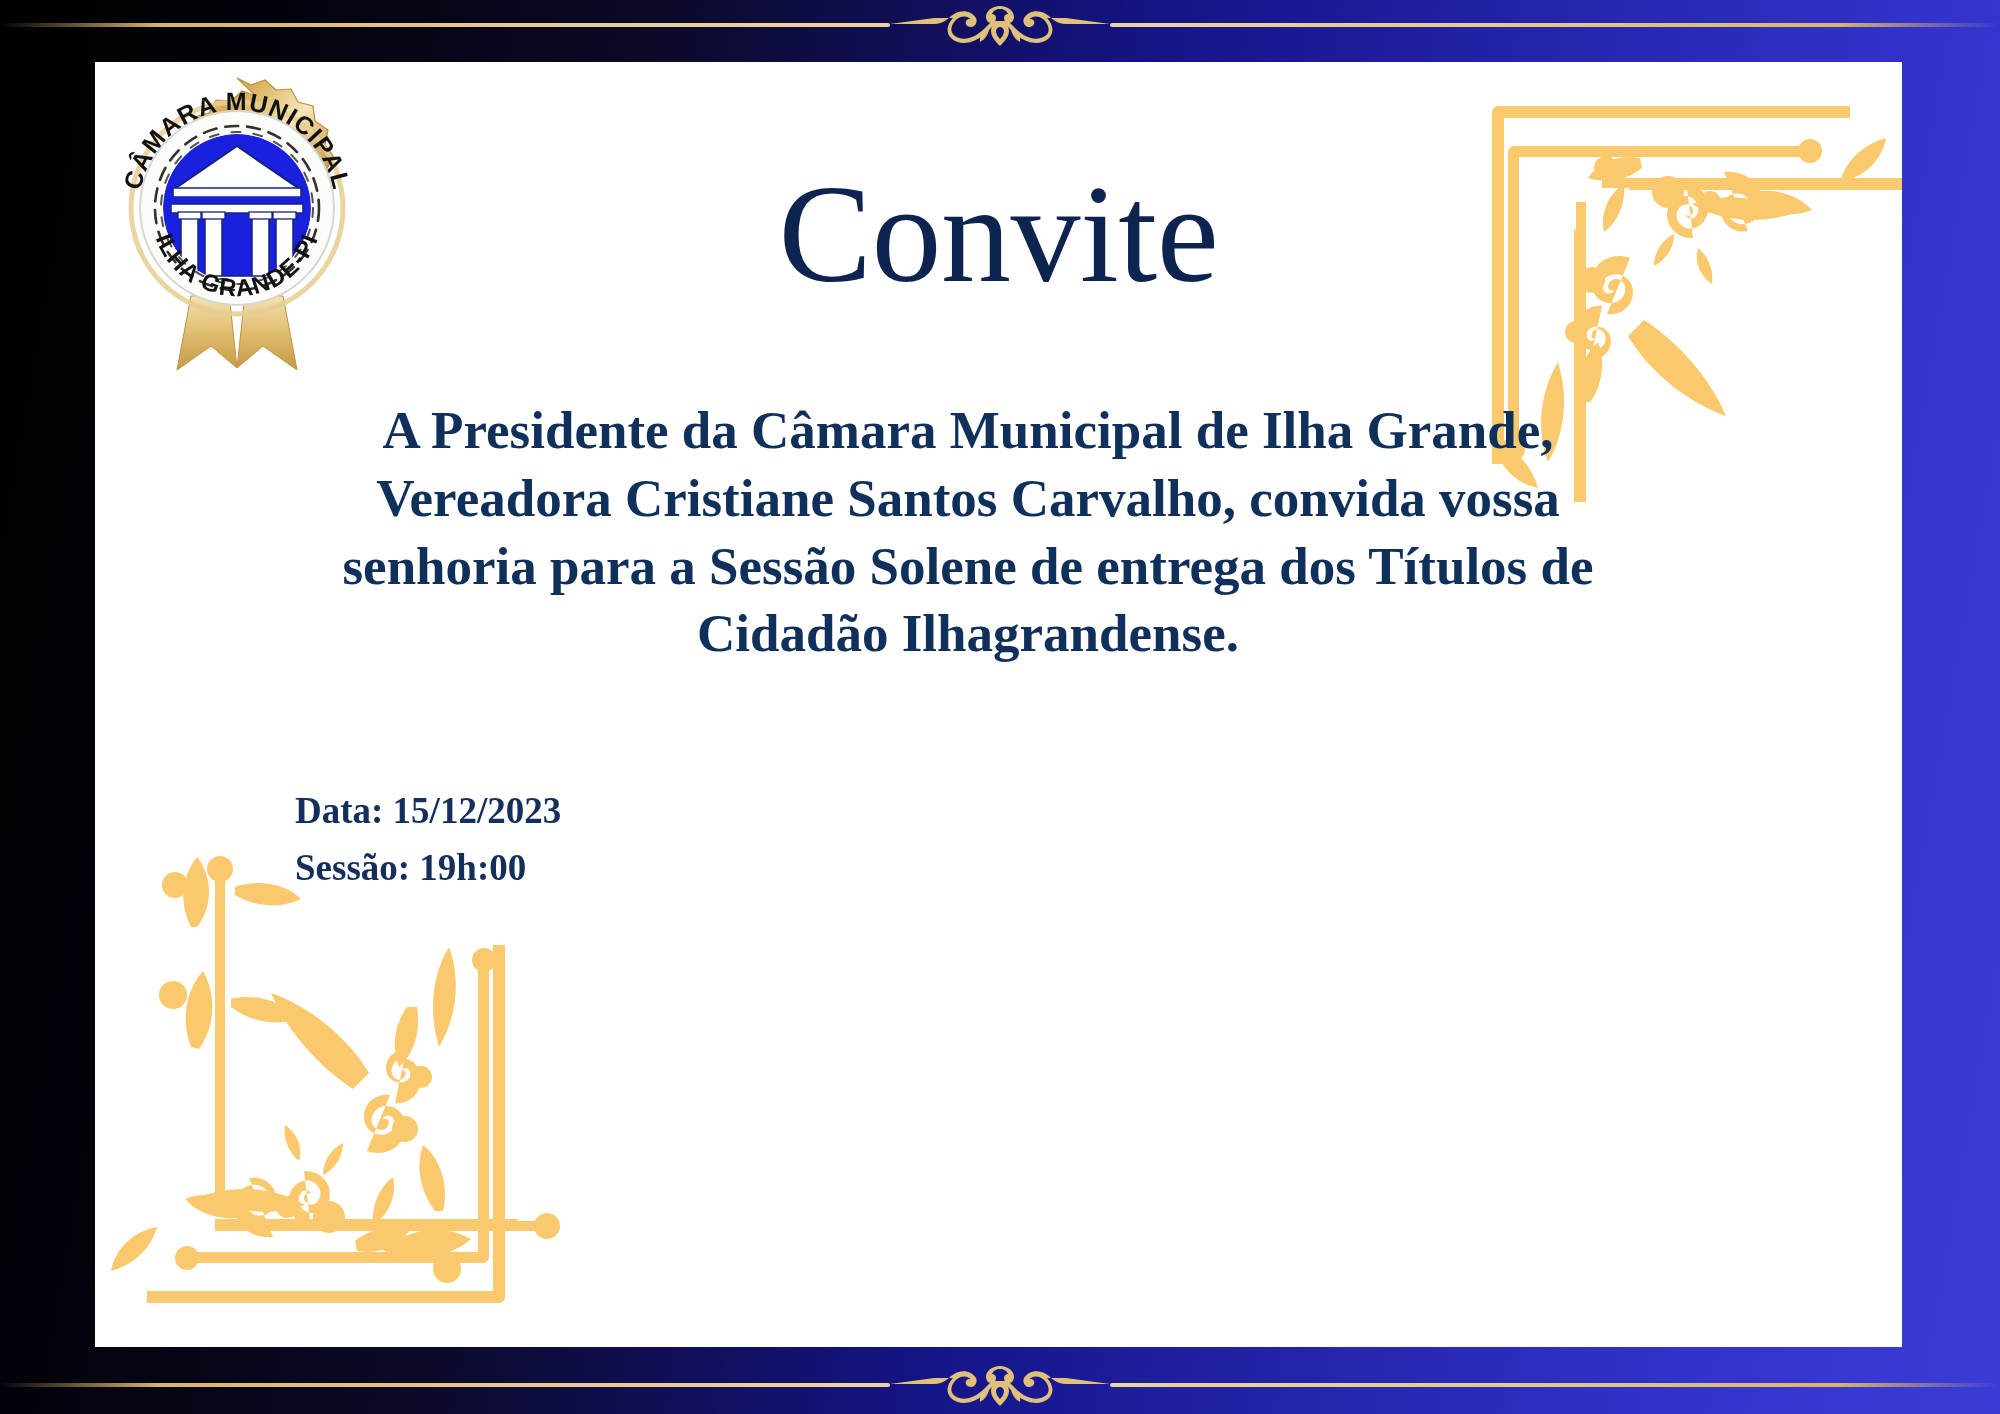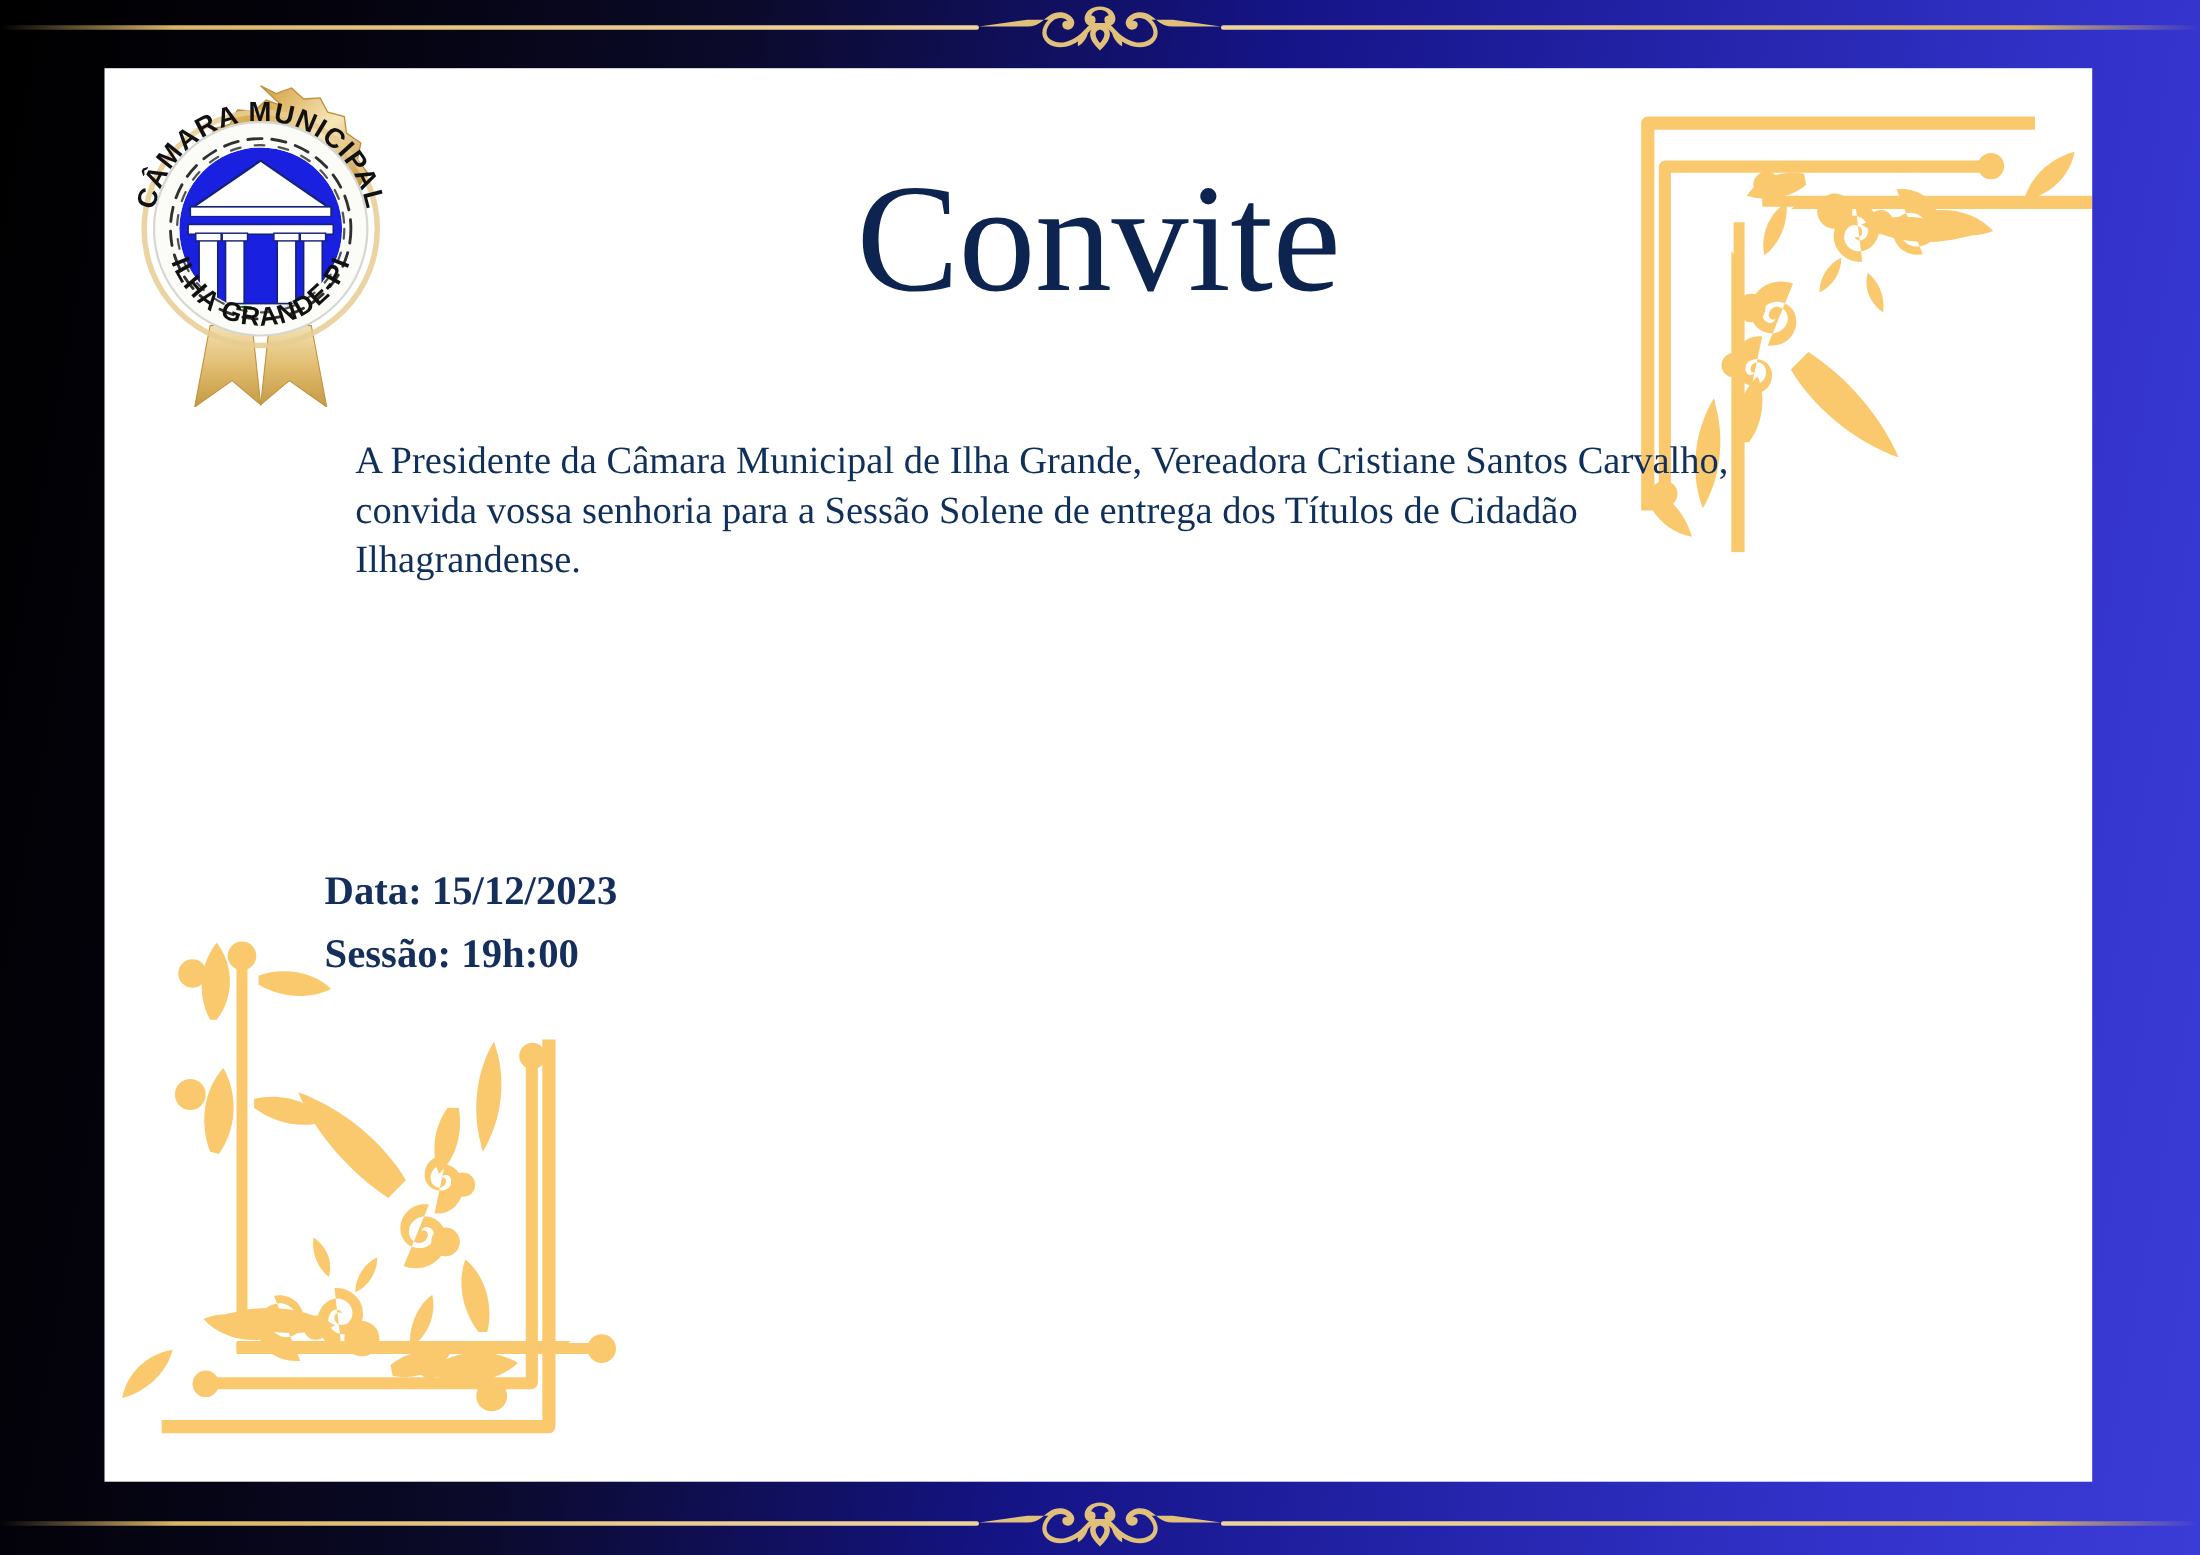--- a/index.html
+++ b/index.html
@@ -63,37 +63,38 @@
   
   #seal-wrap {
     position:absolute;
     left:-8px; top:-2px;
     width:300px; height:310px;
   }
 
   
   #title {
     position:absolute;
-    left:0; right:0; top:86px;
+    left:0; right:0; top:102px;
     text-align:center;
     font-size:140px;
     line-height:1.0;
     font-weight:400;
     color:#0d2450;
     letter-spacing:-0.5px;
   }
 
   #body-text {
     position:absolute;
     left:228px;
     top:335px;
     width:1290px;
-    font-size:35px;
+    text-align:center;
+    font-size:53px;
     line-height:1.28;
-    font-weight:400;
+    font-weight:700;
     color:#10305c;
   }
 
   #details {
     position:absolute;
     left:200px;
     top:720px;
     font-size:37px;
     line-height:1.55;
     color:#152f5c;

